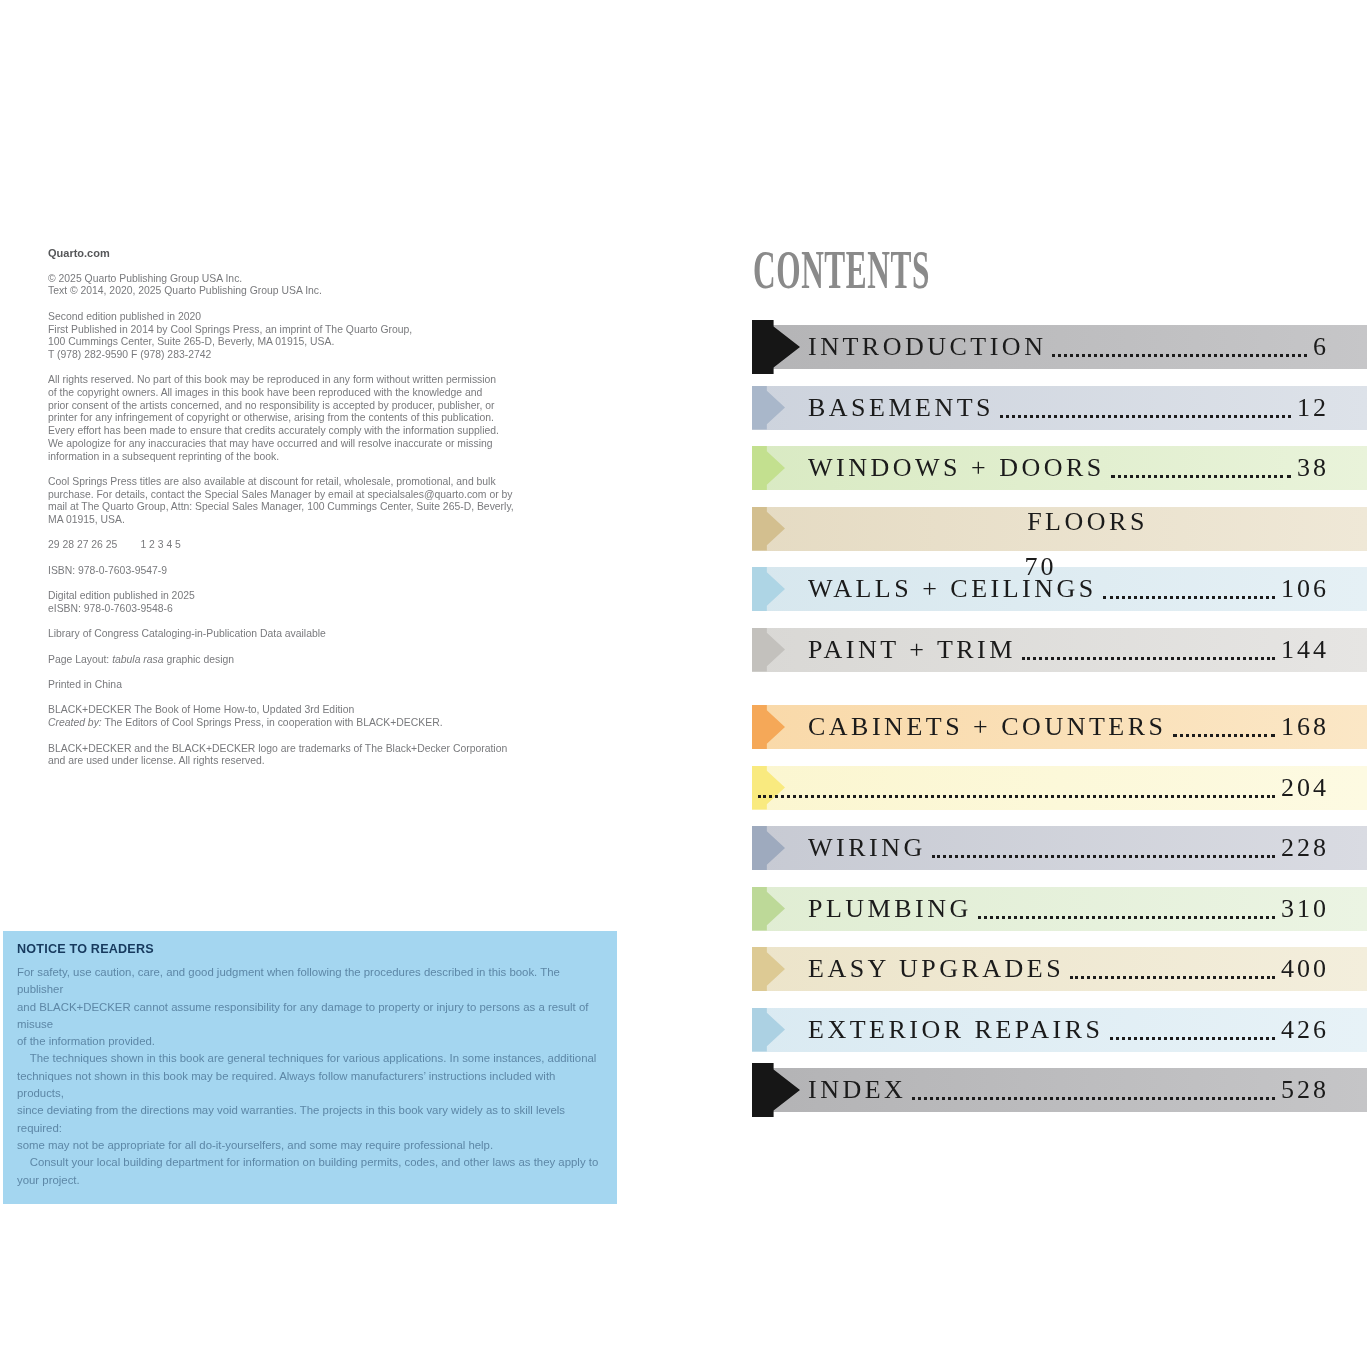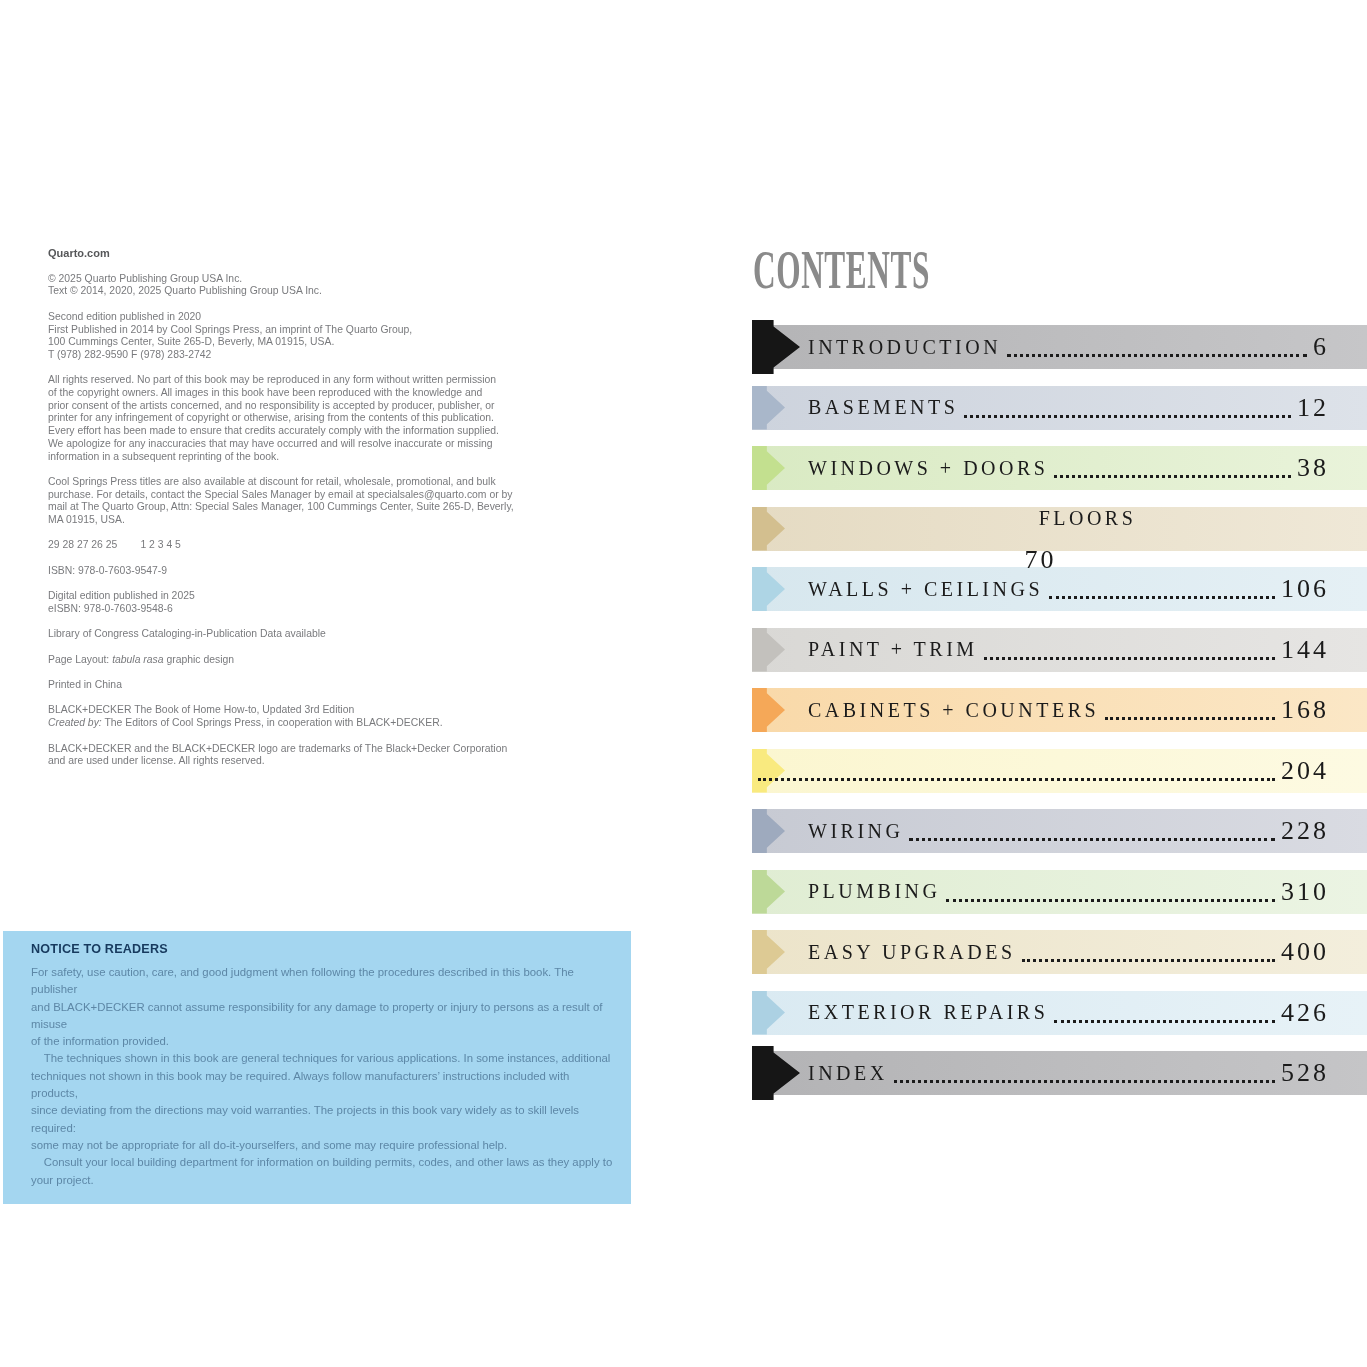--- a/index.html
+++ b/index.html
@@ -11,21 +11,21 @@
   #left-page{
     position:absolute;left:4px;top:247px;width:545px;
     color:#797a7d;font-size:10.4px;line-height:12.7px;margin-left:44px;
   }
   .colophon-site{font-weight:bold;color:#565759;font-size:11px;margin:0 0 13px 0;}
   .colophon-para{margin:0 0 12.7px 0;white-space:pre-wrap;}
   .colophon-para i{font-style:italic;}
   
   #notice-box{
     position:absolute;left:3px;top:931px;width:588px;
-    background:#a4d6f0;padding:11px 12px 15px 28px;
+    background:#a4d6f0;padding:11px 12px 15px 14px;
   }
   .notice-title{
     color:#173a5e;font-weight:bold;font-size:12.6px;letter-spacing:.2px;margin:0 0 8px 0;
   }
   .notice-body{
     color:#5d87a6;font-size:11.4px;line-height:17.3px;white-space:pre-wrap;margin:0;
   }
   
   #contents-title{
     position:absolute;left:753px;top:242px;margin:0;
@@ -41,21 +41,21 @@
     position:relative;height:44px;display:flex;align-items:center;
     font-family:"Liberation Serif",serif;color:#1b1b1b;
   }
   .toc-arrow{
     position:absolute;left:0;top:50%;transform:translateY(-50%);
     width:33px;height:44px;
     clip-path:polygon(0 0,45% 0,45% 12%,100% 50%,45% 88%,45% 100%,0 100%);
   }
   .toc-arrow.lead{width:48px;height:54px;}
   .toc-label{
-    margin-left:56px;font-size:20px;letter-spacing:3.5px;white-space:nowrap;
+    margin-left:56px;font-size:26px;letter-spacing:3.5px;white-space:nowrap;
     position:relative;z-index:1;
   }
   .toc-dots{
     flex:1;align-self:flex-end;margin:0 6px 12px 6px;
     border-bottom:3px dotted #1b1b1b;height:0;position:relative;z-index:1;
   }
   .toc-page{
     font-size:26px;letter-spacing:3px;margin-right:38px;white-space:nowrap;
     position:relative;z-index:1;
   }
@@ -145,21 +145,21 @@
     <span class="toc-page">106</span>
   </div>
 
   <div class="toc-row" style="background: linear-gradient(90deg, rgb(217, 216, 213) 0%, rgb(230, 229, 227) 100%);">
     <div class="toc-arrow" style="background: rgb(195, 193, 189);"></div>
     <span class="toc-label">PAINT + TRIM</span>
     <div class="toc-dots"></div>
     <span class="toc-page">144</span>
   </div>
 
-  <div class="toc-row" style="background: linear-gradient(90deg, rgb(249, 217, 169) 0%, rgb(251, 231, 198) 100%);">
+  <div class="toc-row" style="background: linear-gradient(90deg, rgb(249, 217, 169) 0%, rgb(251, 231, 198) 100%); margin-top: 17px;">
     <div class="toc-arrow" style="background: rgb(245, 168, 88);"></div>
     <span class="toc-label">CABINETS + COUNTERS</span>
     <div class="toc-dots"></div>
     <span class="toc-page">168</span>
   </div>
 
   <div class="toc-row" style="background: linear-gradient(90deg, rgb(251, 246, 208) 0%, rgb(253, 250, 226) 100%);">
     <div class="toc-arrow" style="background: rgb(249, 234, 127);"></div>
     <div class="toc-dots"></div>
     <span class="toc-page">204</span>

